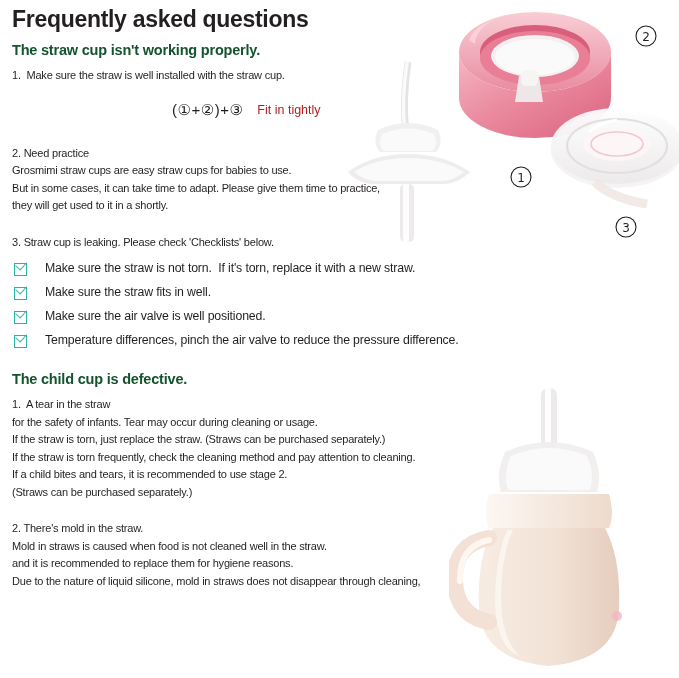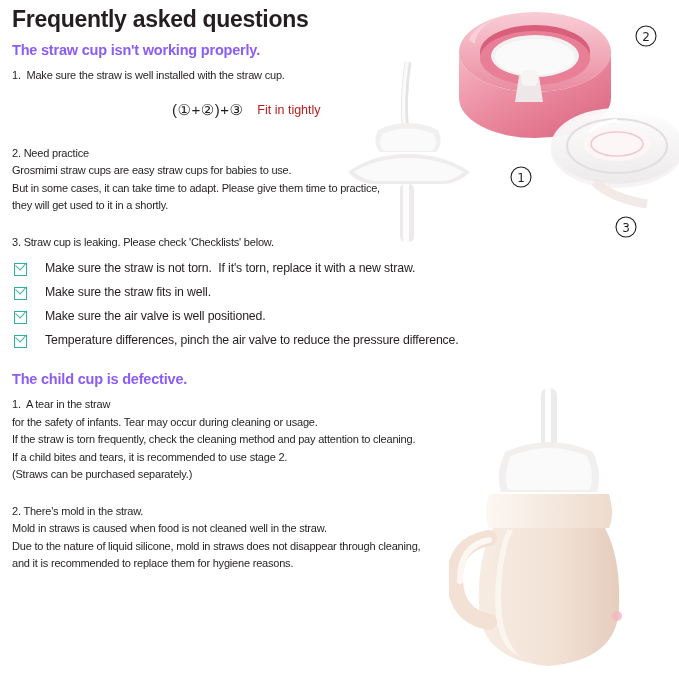--- a/index.html
+++ b/index.html
@@ -55,21 +55,21 @@
 
   h1.title {
     font-size: 23px;
     font-weight: bold;
     margin: 0 0 9px 0;
     letter-spacing: -0.3px;
     color: #231f20;
   }
 
   .section-head {
-    color: #8b5cf6;
+    color: #14532d;
     font-size: 14.5px;
     font-weight: bold;
     margin: 0 0 9px 0;
     letter-spacing: -0.2px;
   }
 
   .line {
     font-size: 11px;
     line-height: 17.5px;
     margin: 0;
@@ -286,25 +286,26 @@
     </ul>
   </div>
 
   <div class="gap-m"></div>
 
   <div class="block">
     <p class="section-head">The child cup is defective.</p>
 
     <p class="line">1.  A tear in the straw</p>
     <p class="line">for the safety of infants. Tear may occur during cleaning or usage.</p>
+    <p class="line">If the straw is torn, just replace the straw. (Straws can be purchased separately.)</p>
     <p class="line">If the straw is torn frequently, check the cleaning method and pay attention to cleaning.</p>
     <p class="line">If a child bites and tears, it is recommended to use stage 2.</p>
     <p class="line">(Straws can be purchased separately.)</p>
 
     <div class="gap-l"></div>
 
     <p class="line">2. There's mold in the straw.</p>
     <p class="line">Mold in straws is caused when food is not cleaned well in the straw.</p>
+    <p class="line">and it is recommended to replace them for hygiene reasons.</p>
     <p class="line">Due to the nature of liquid silicone, mold in straws does not disappear through cleaning,</p>
-    <p class="line">and it is recommended to replace them for hygiene reasons.</p>
   </div>
 
 </div>
 
 </body></html>

